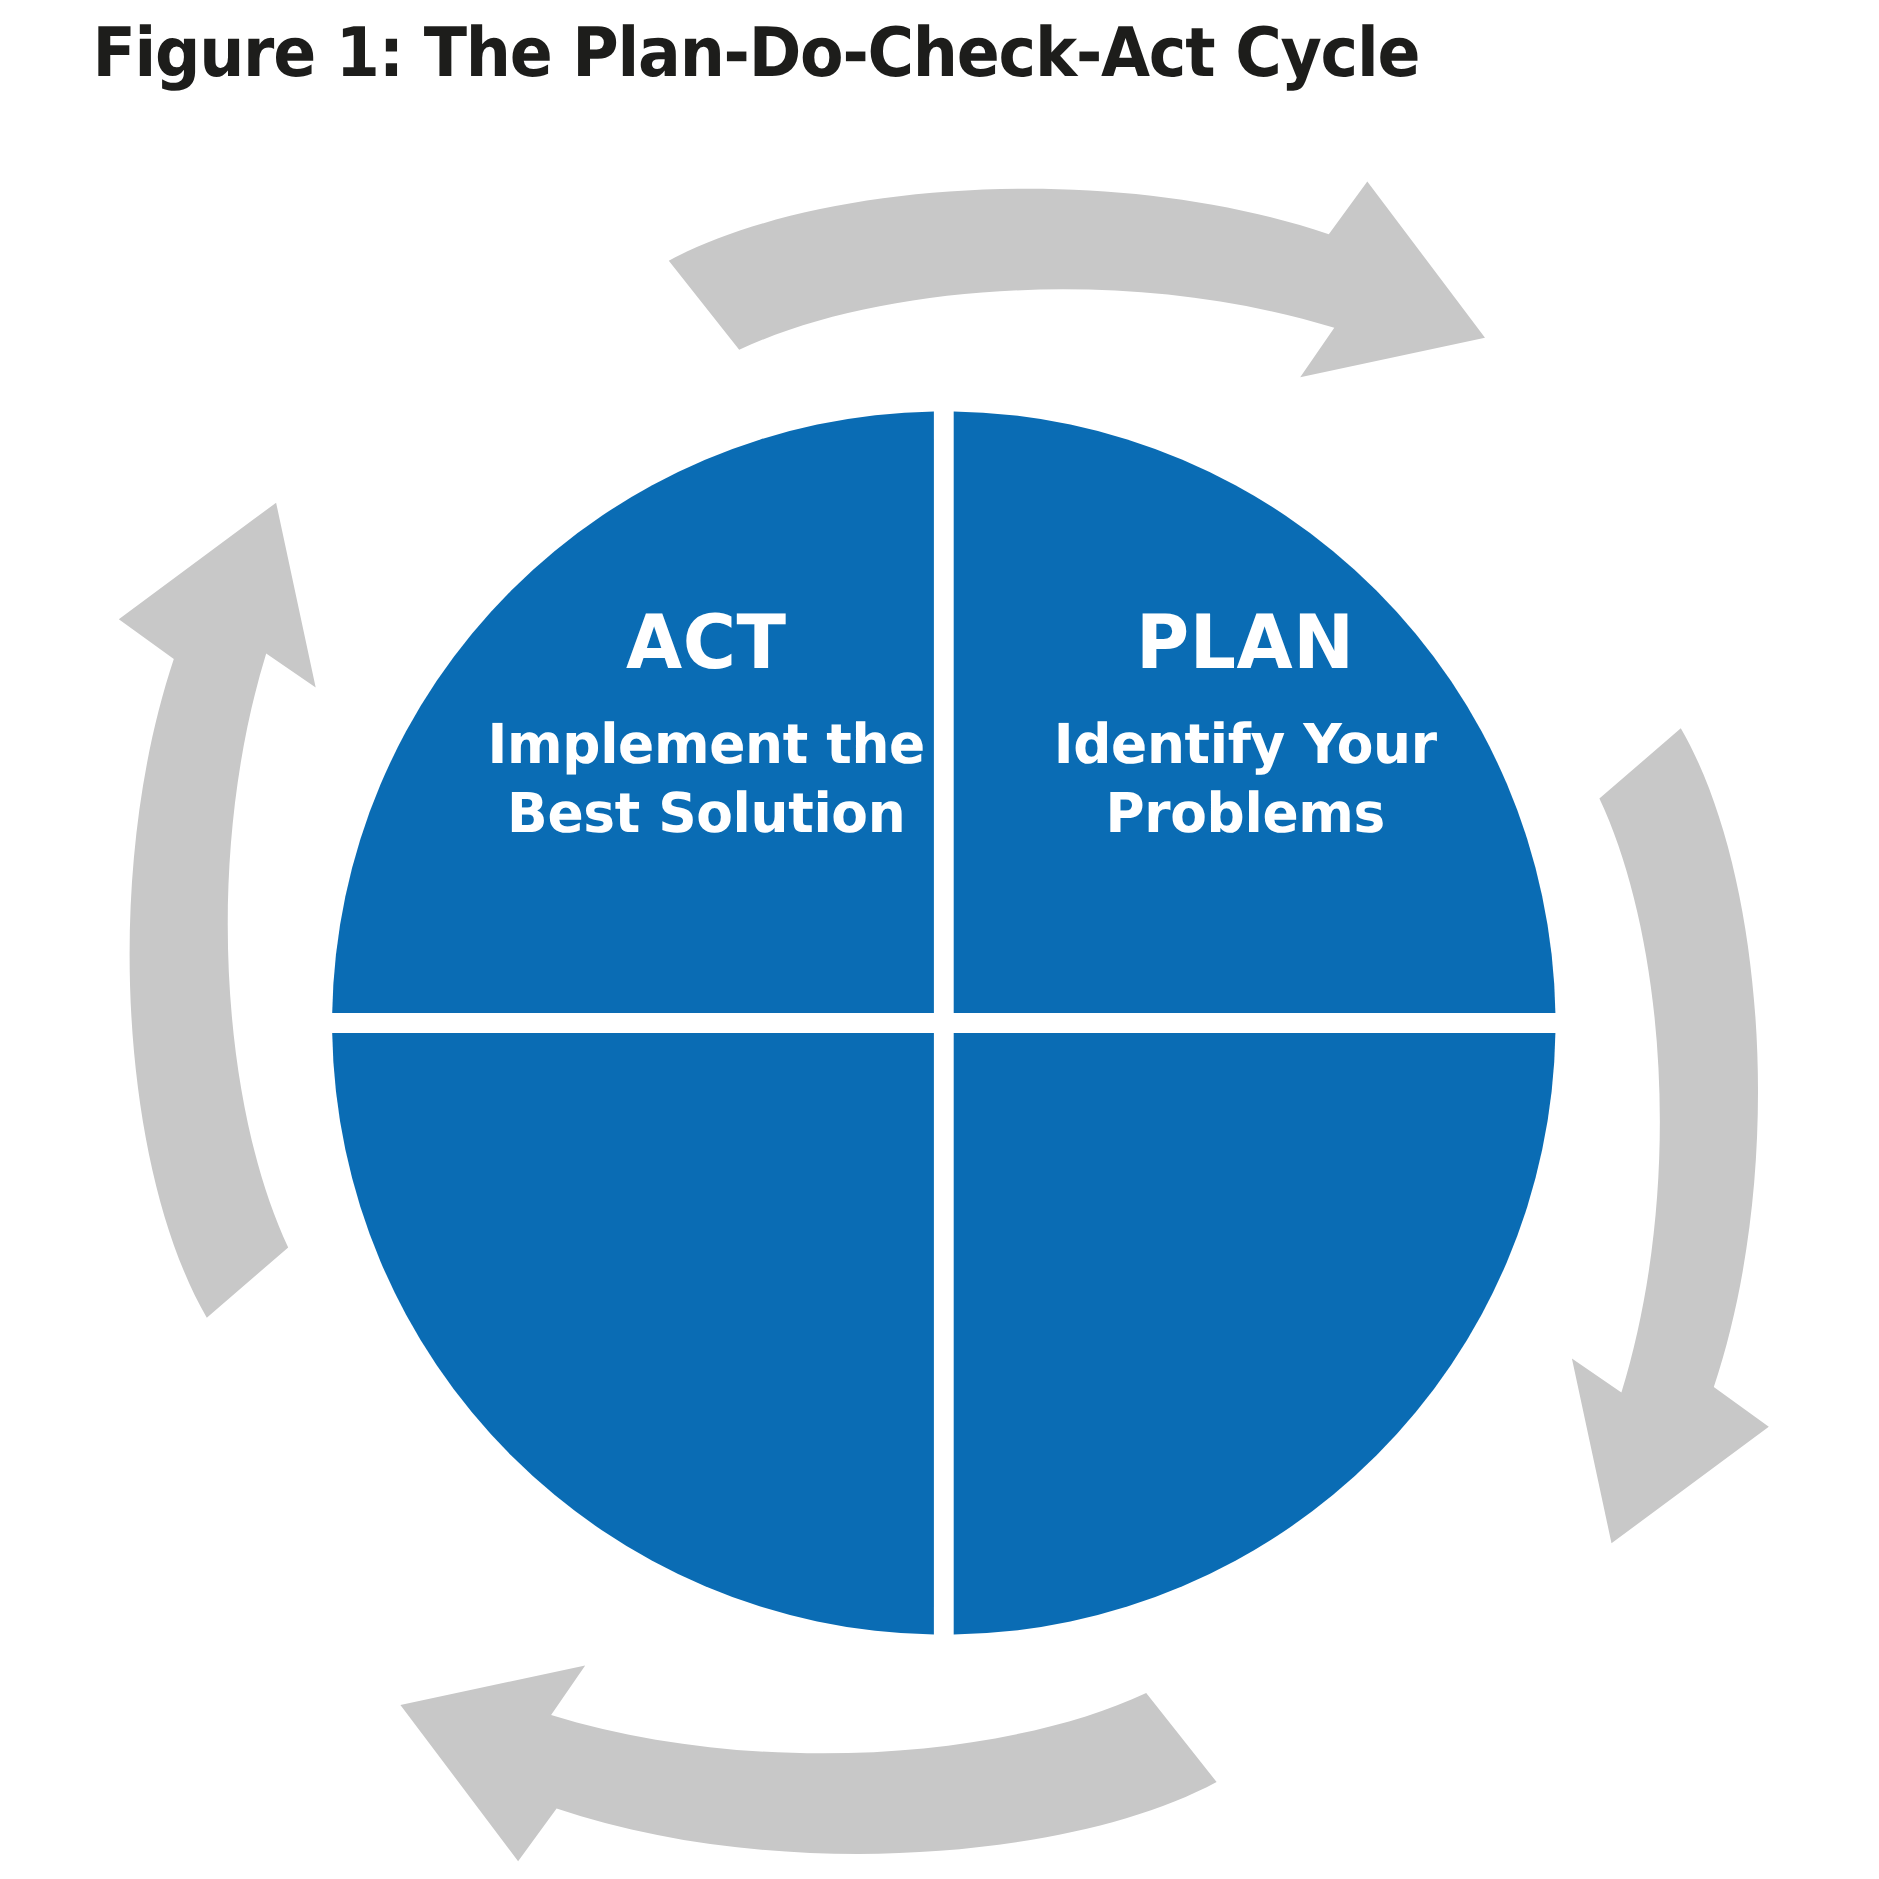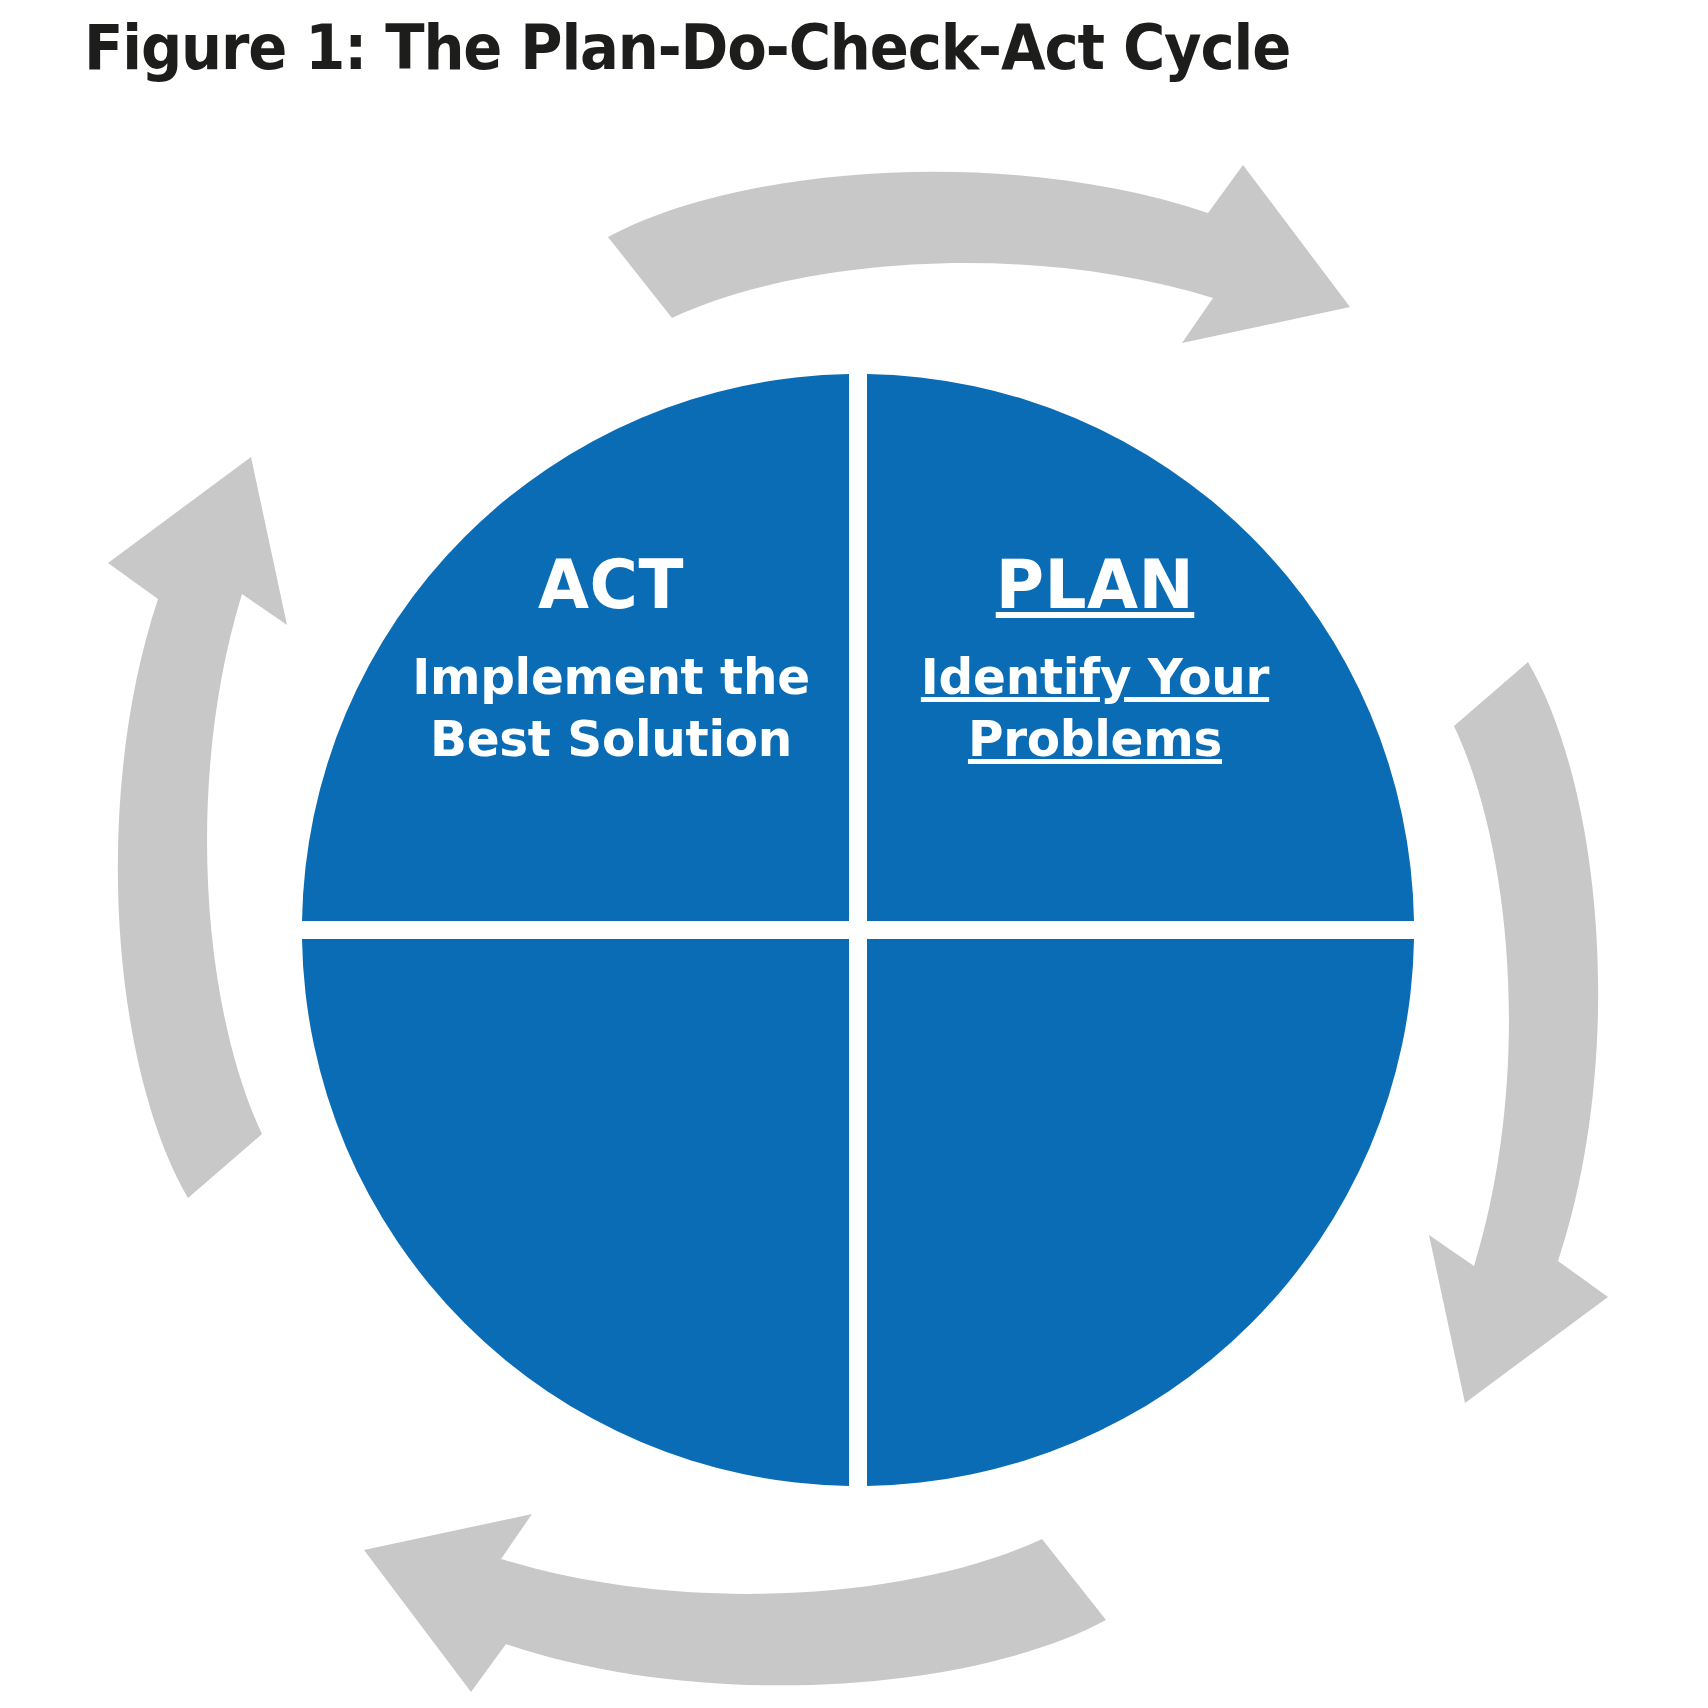--- a/index.html
+++ b/index.html
@@ -64,22 +64,22 @@
     font-weight: bold;
     font-size: 50px;
     line-height: 62px;
     letter-spacing: -0.3px;
     margin: 0;
     transform: scaleX(0.97);
   }
   .quad-gap { height: 24px; }
 
   
-  #quad-plan  { left: 880px;  top: 548px;  width: 430px; text-decoration: underline; }
-  #quad-act   { left: 396px;  top: 548px;  width: 430px; }
+  #quad-plan  { left: 917px;  top: 548px;  width: 430px; }
+  #quad-act   { left: 427px;  top: 548px;  width: 430px; }
   #quad-do    { left: 880px;  top: 940px;  width: 430px; }
   #quad-check { left: 404px;  top: 940px;  width: 430px; }
 </style>
 </head>
 <body>
 
 <div id="figure-root">
 
   <div id="figure-title">Figure 1: The Plan-Do-Check-Act Cycle</div>
 

